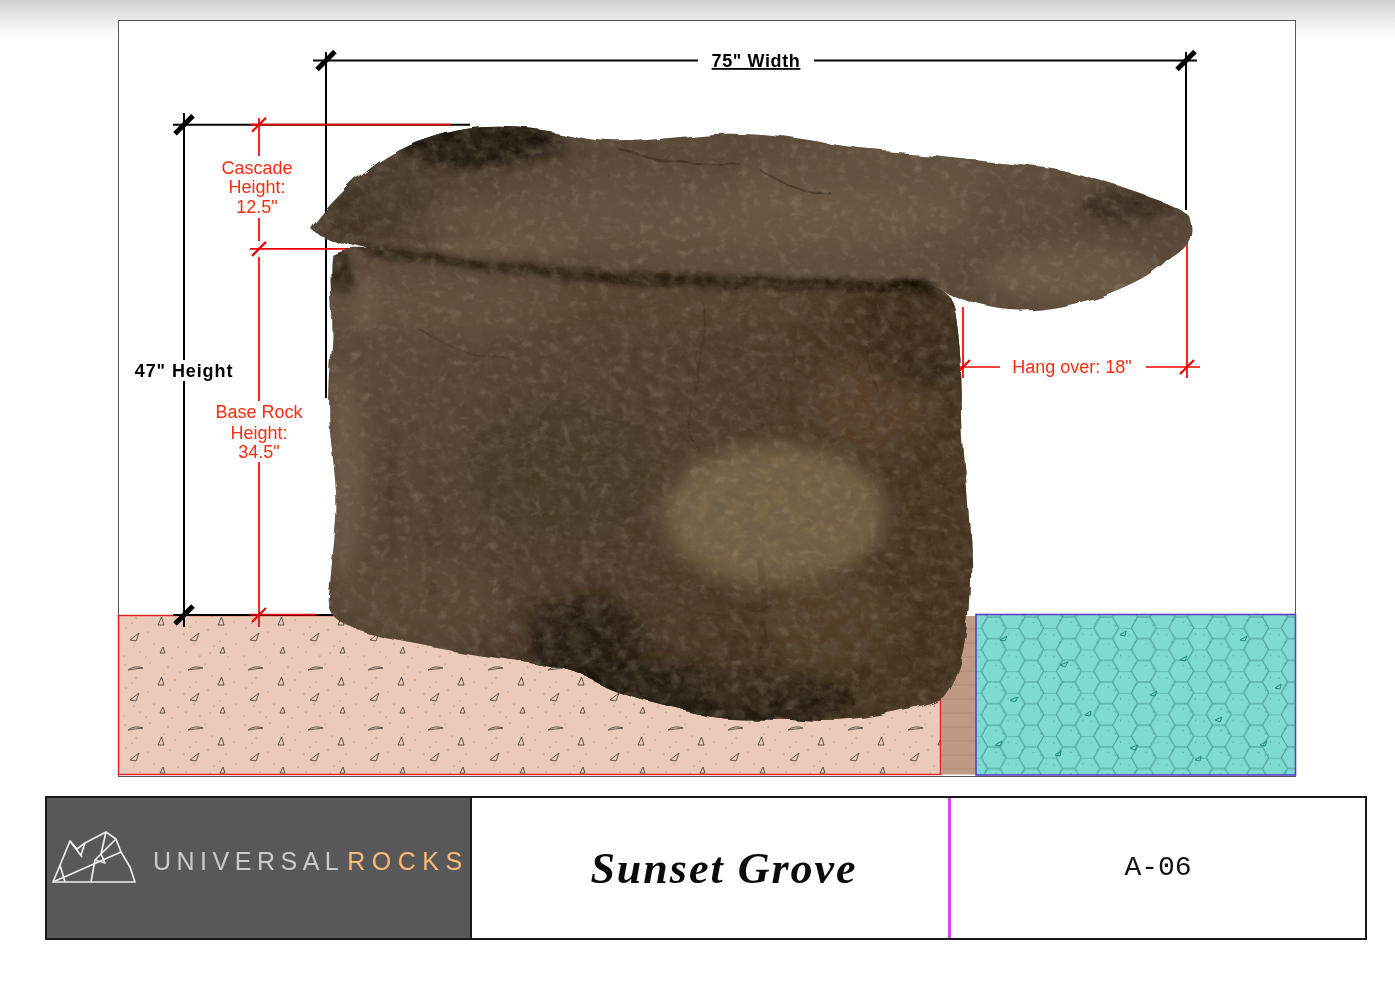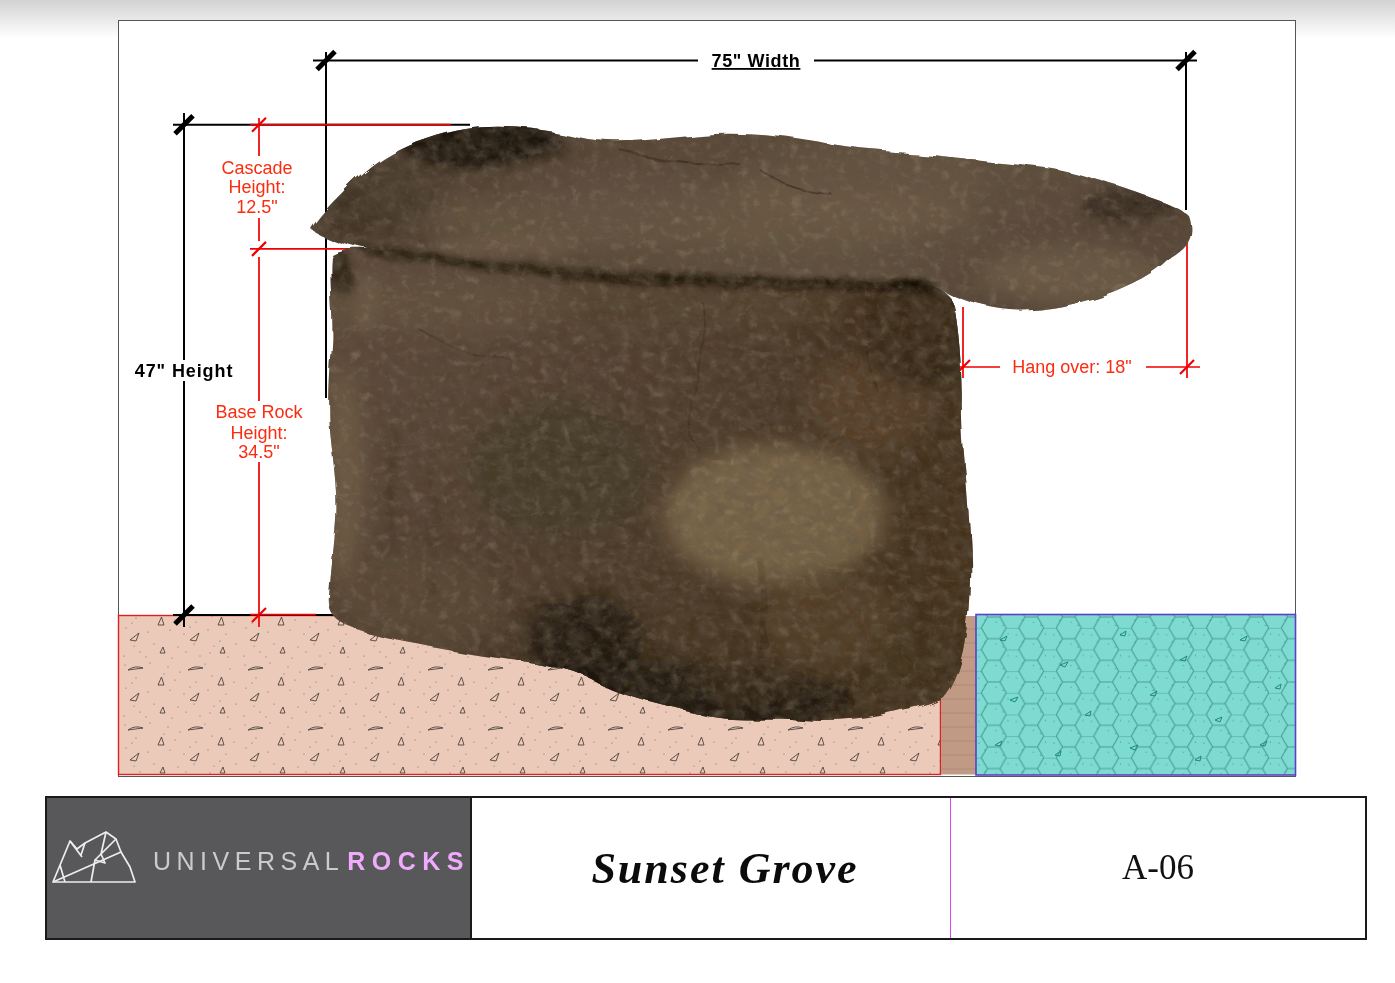--- a/index.html
+++ b/index.html
@@ -10,27 +10,27 @@
   }
   #frame{
     position:absolute;left:118px;top:20px;width:1176px;height:755px;
     border:1.5px solid #555;background:#fff;
   }
   #tb{
     position:absolute;left:45px;top:796px;width:1318px;height:140px;
     border:2px solid #1a1a1a;background:#fff;display:flex;
   }
   #tb .c1{width:423px;background:#58585a;border-right:2px solid #1a1a1a;position:relative;}
-  #tb .c2{flex:1;border-right:1px solid #d946ef;display:flex;align-items:center;justify-content:center;}
+  #tb .c2{flex:1;border-right:3px solid #d946ef;display:flex;align-items:center;justify-content:center;}
   #tb .c3{width:414px;display:flex;flex-direction:column;align-items:center;justify-content:center;}
   .lgtxt{position:absolute;left:106px;top:49px;font-size:25px;color:#cbcbcb;letter-spacing:5.5px;white-space:nowrap;}
-  .lgtxt b{color:#f0abfc;letter-spacing:6.5px;font-weight:bold;margin-left:3px;}
+  .lgtxt b{color:#fdba74;letter-spacing:6.5px;font-weight:normal;margin-left:3px;}
   .title{font-family:"Liberation Serif",serif;font-style:italic;font-weight:bold;
     font-size:44px;letter-spacing:2px;color:#0b0b0b;}
-  .c3 div{font-family:Liberation Serif, serif;font-size:35px;color:#111;line-height:38px;}
+  .c3 div{font-family:Liberation Mono, monospace;font-size:28px;color:#111;line-height:38px;}
 </style>
 </head>
 <body>
 <div id="frame"></div>
 <svg id="art" width="1395" height="983" viewBox="0 0 1395 983" style="position:absolute;left:0;top:0" xmlns="http://www.w3.org/2000/svg">
   <defs>
     <pattern id="sand" width="120" height="60" patternUnits="userSpaceOnUse">
       <rect width="120" height="60" fill="#eccaba"></rect>
       <g stroke="#4e443c" stroke-width="0.9" fill="none">
         <path d="M8 10 q7 -5 15 -2 l-15 2 z"></path>

